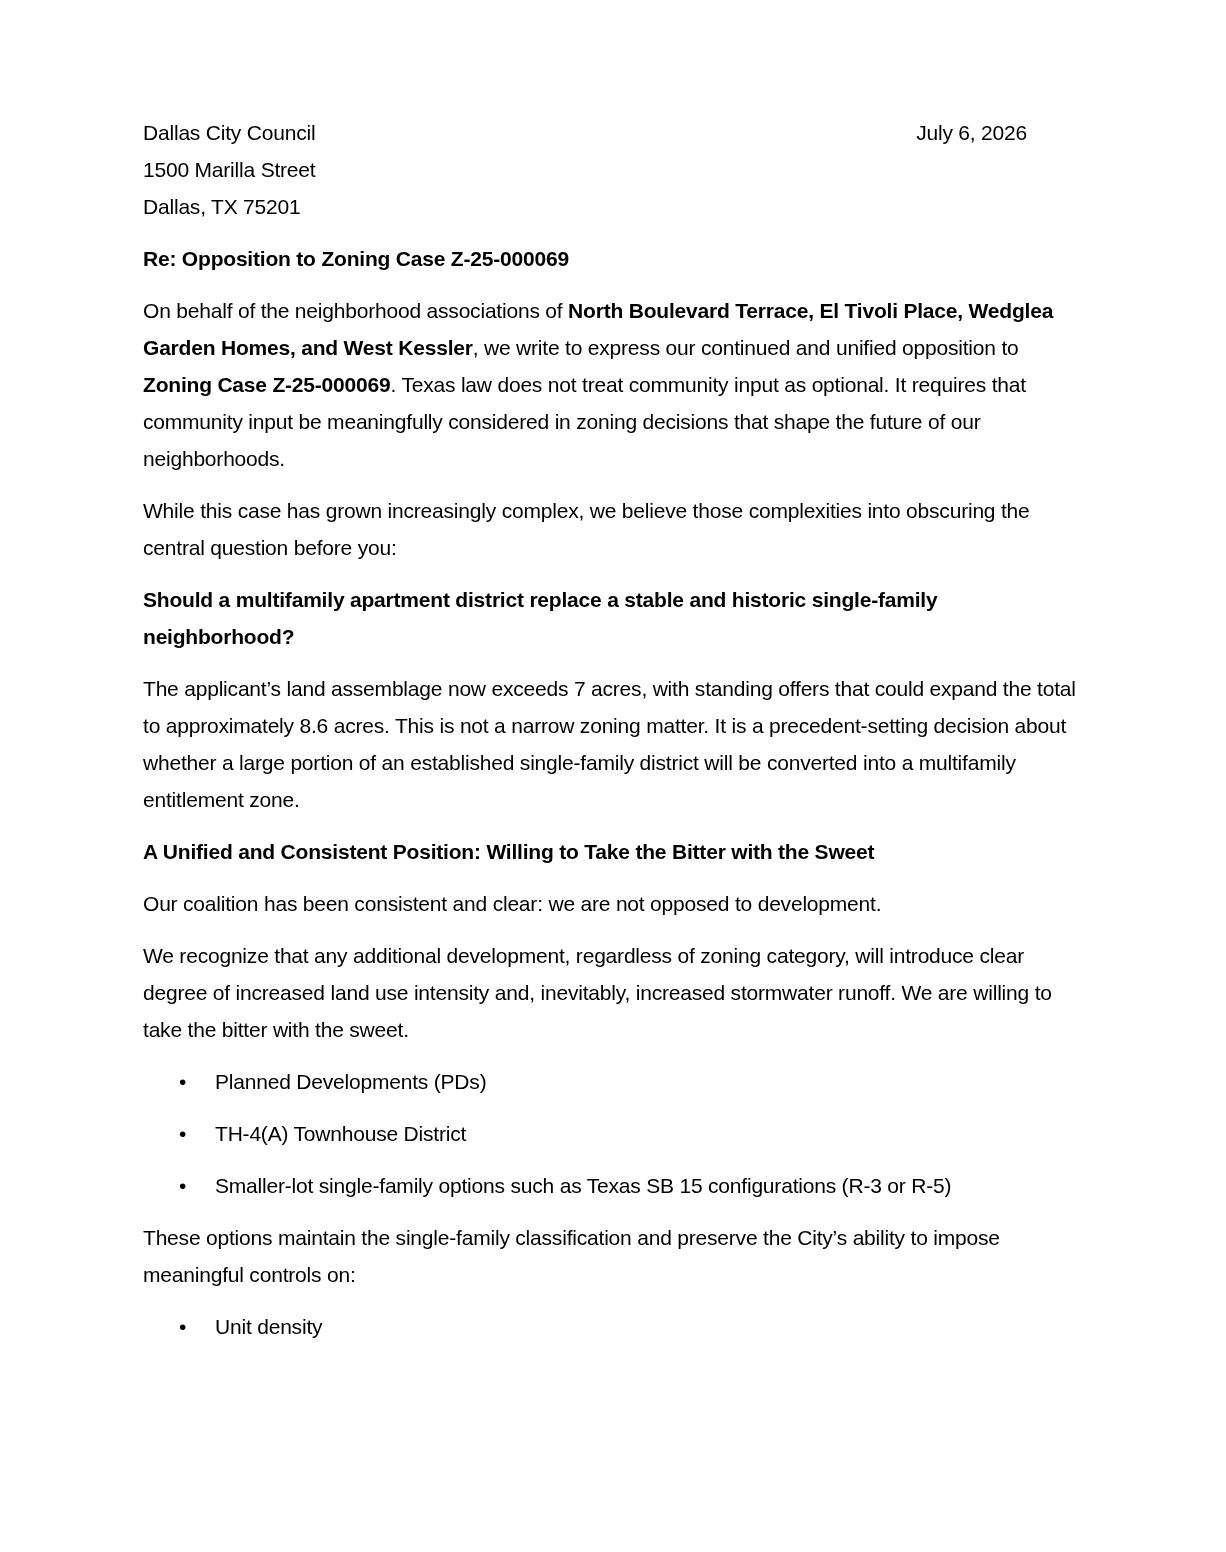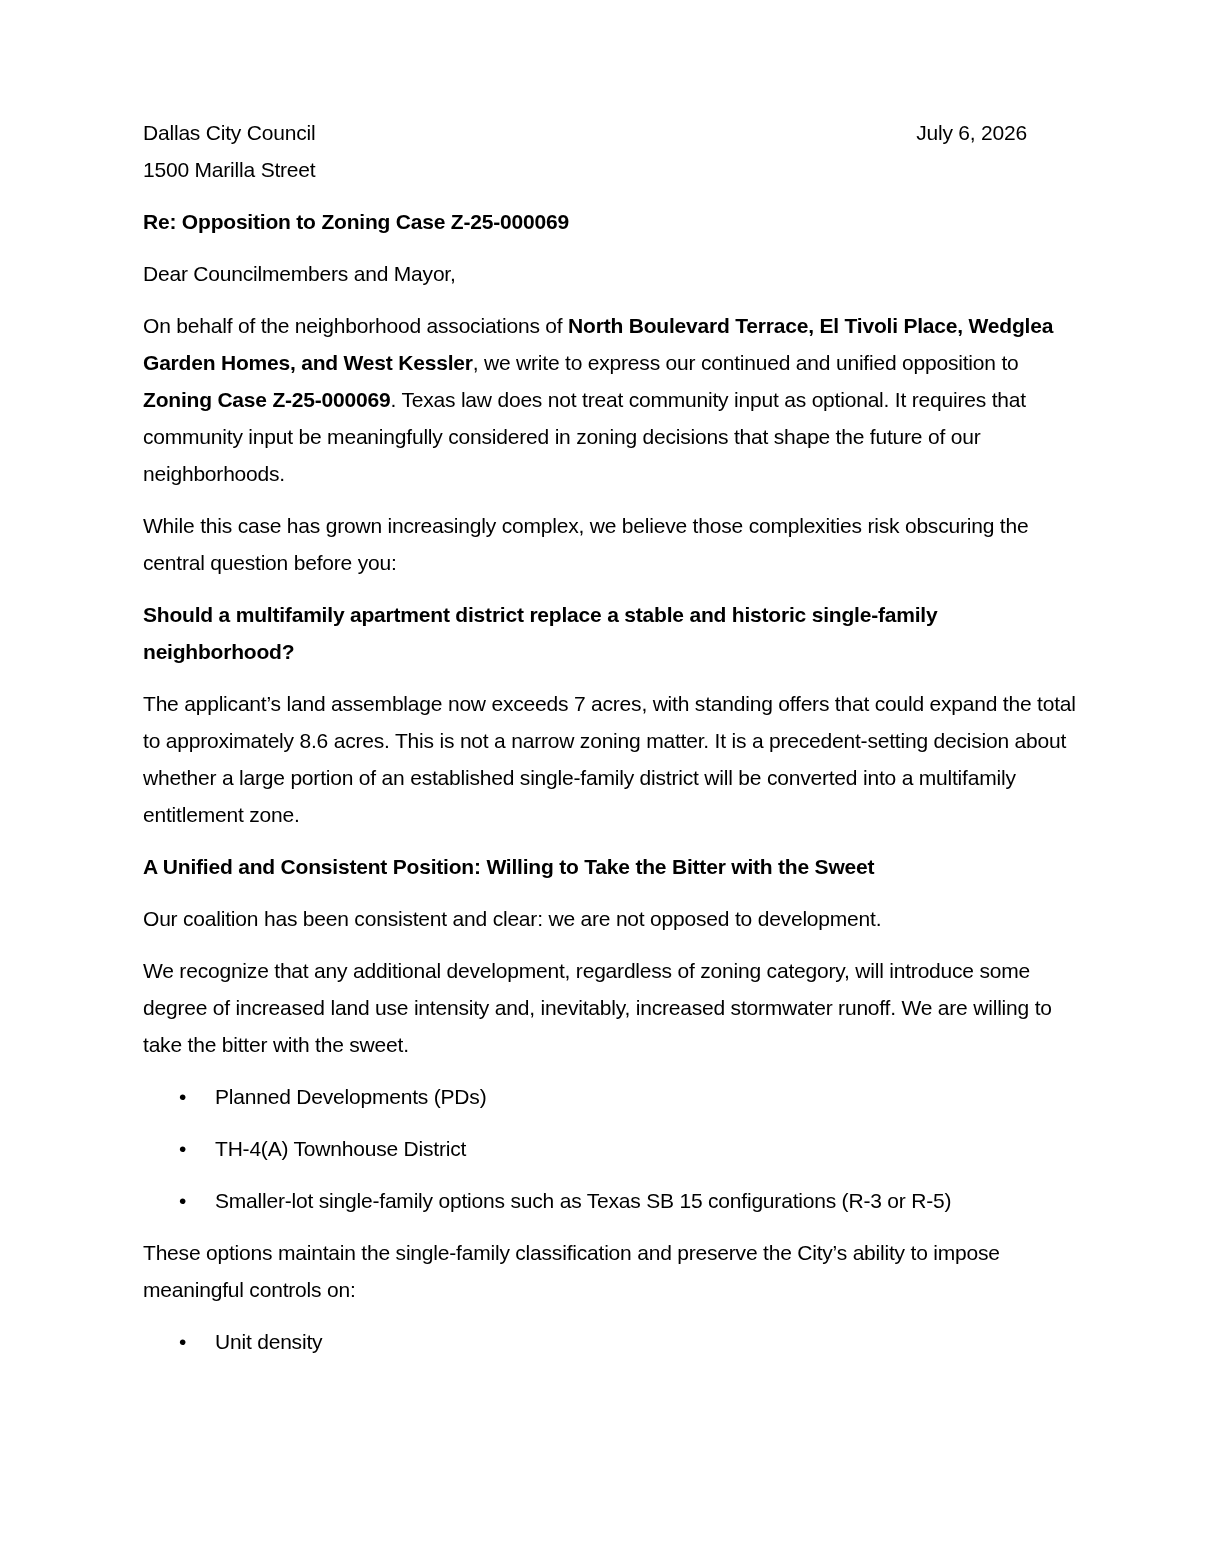--- a/index.html
+++ b/index.html
@@ -64,39 +64,39 @@
 <body>
 
 <div class="page">
 
   <div class="address-block">
     <div class="header-row">
       <span>Dallas City Council</span>
       <span class="date">July 6, 2026</span>
     </div>
     <div>1500 Marilla Street</div>
+    <div>Dallas, TX 75201</div>
   </div>
 
   <p class="bold">Re: Opposition to Zoning Case Z-25-000069</p>
 
-  <p>Dear Councilmembers and Mayor,</p>
 
   <p><span>On behalf of the neighborhood associations of </span><strong>North Boulevard Terrace, El Tivoli Place, Wedglea Garden Homes, and West Kessler</strong><span>, we write to express our continued and unified opposition to </span><strong>Zoning Case Z-25-000069</strong><span>. Texas law does not treat community input as optional. It requires that community input be meaningfully considered in zoning decisions that shape the future of our neighborhoods.</span></p>
 
-  <p>While this case has grown increasingly complex, we believe those complexities risk obscuring the central question before you:</p>
+  <p>While this case has grown increasingly complex, we believe those complexities into obscuring the central question before you:</p>
 
   <p class="bold">Should a multifamily apartment district replace a stable and historic single-family neighborhood?</p>
 
   <p>The applicant’s land assemblage now exceeds 7 acres, with standing offers that could expand the total to approximately 8.6 acres. This is not a narrow zoning matter. It is a precedent-setting decision about whether a large portion of an established single-family district will be converted into a multifamily entitlement zone.</p>
 
   <p class="bold">A Unified and Consistent Position: Willing to Take the Bitter with the Sweet</p>
 
   <p>Our coalition has been consistent and clear: we are not opposed to development.</p>
 
-  <p>We recognize that any additional development, regardless of zoning category, will introduce some degree of increased land use intensity and, inevitably, increased stormwater runoff. We are willing to take the bitter with the sweet.</p>
+  <p>We recognize that any additional development, regardless of zoning category, will introduce clear degree of increased land use intensity and, inevitably, increased stormwater runoff. We are willing to take the bitter with the sweet.</p>
 
 
   <ul class="bullet-list">
     <li>
       <span class="bullet">•</span>
       <span>Planned Developments (PDs)</span>
     </li>
     <li>
       <span class="bullet">•</span>
       <span>TH-4(A) Townhouse District</span>

